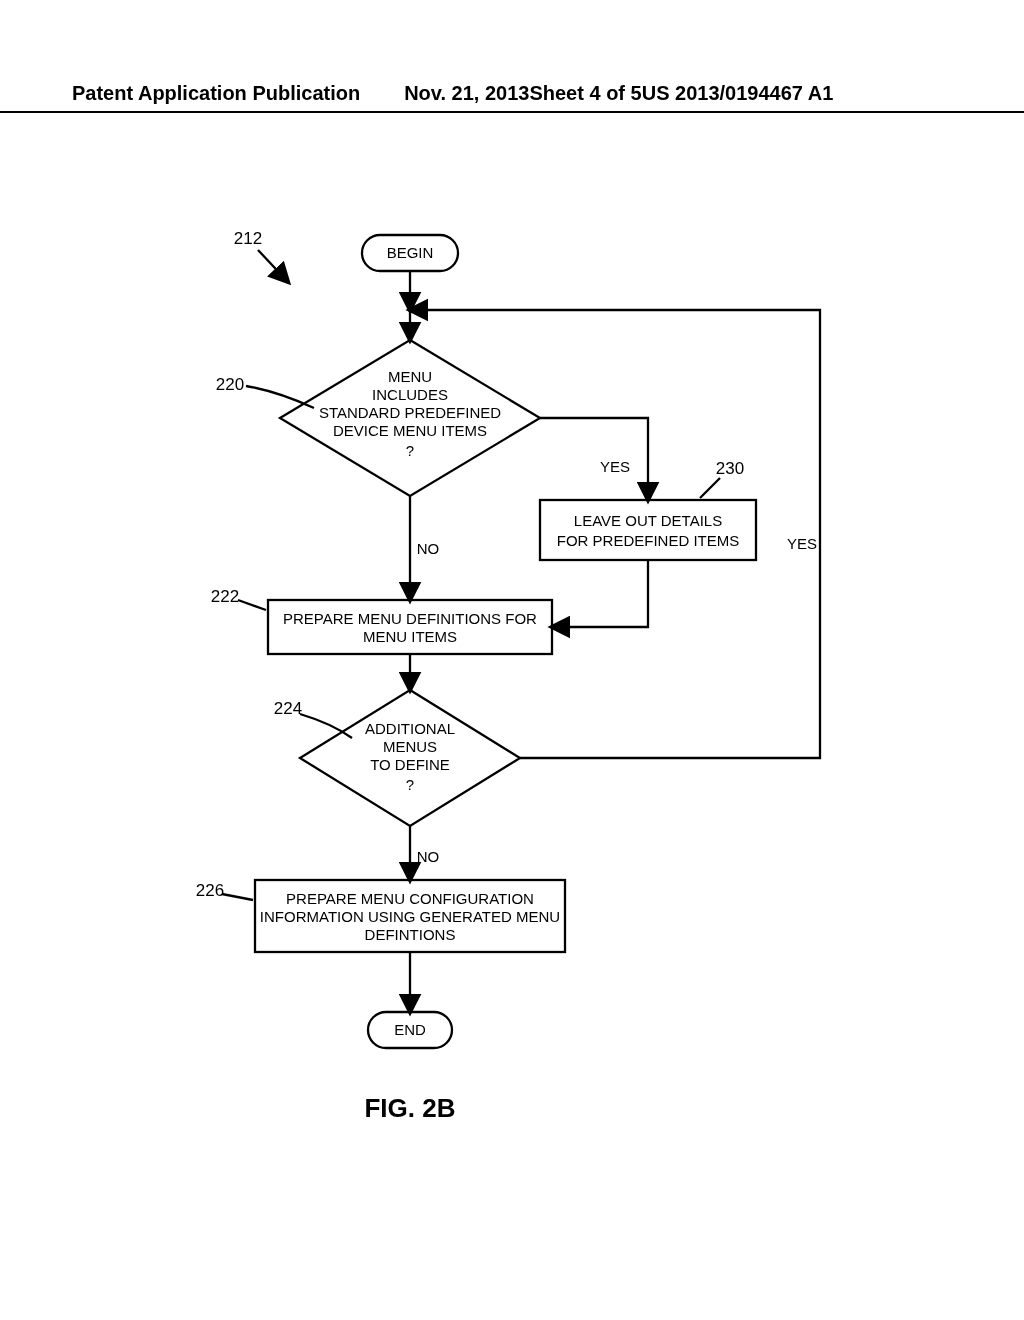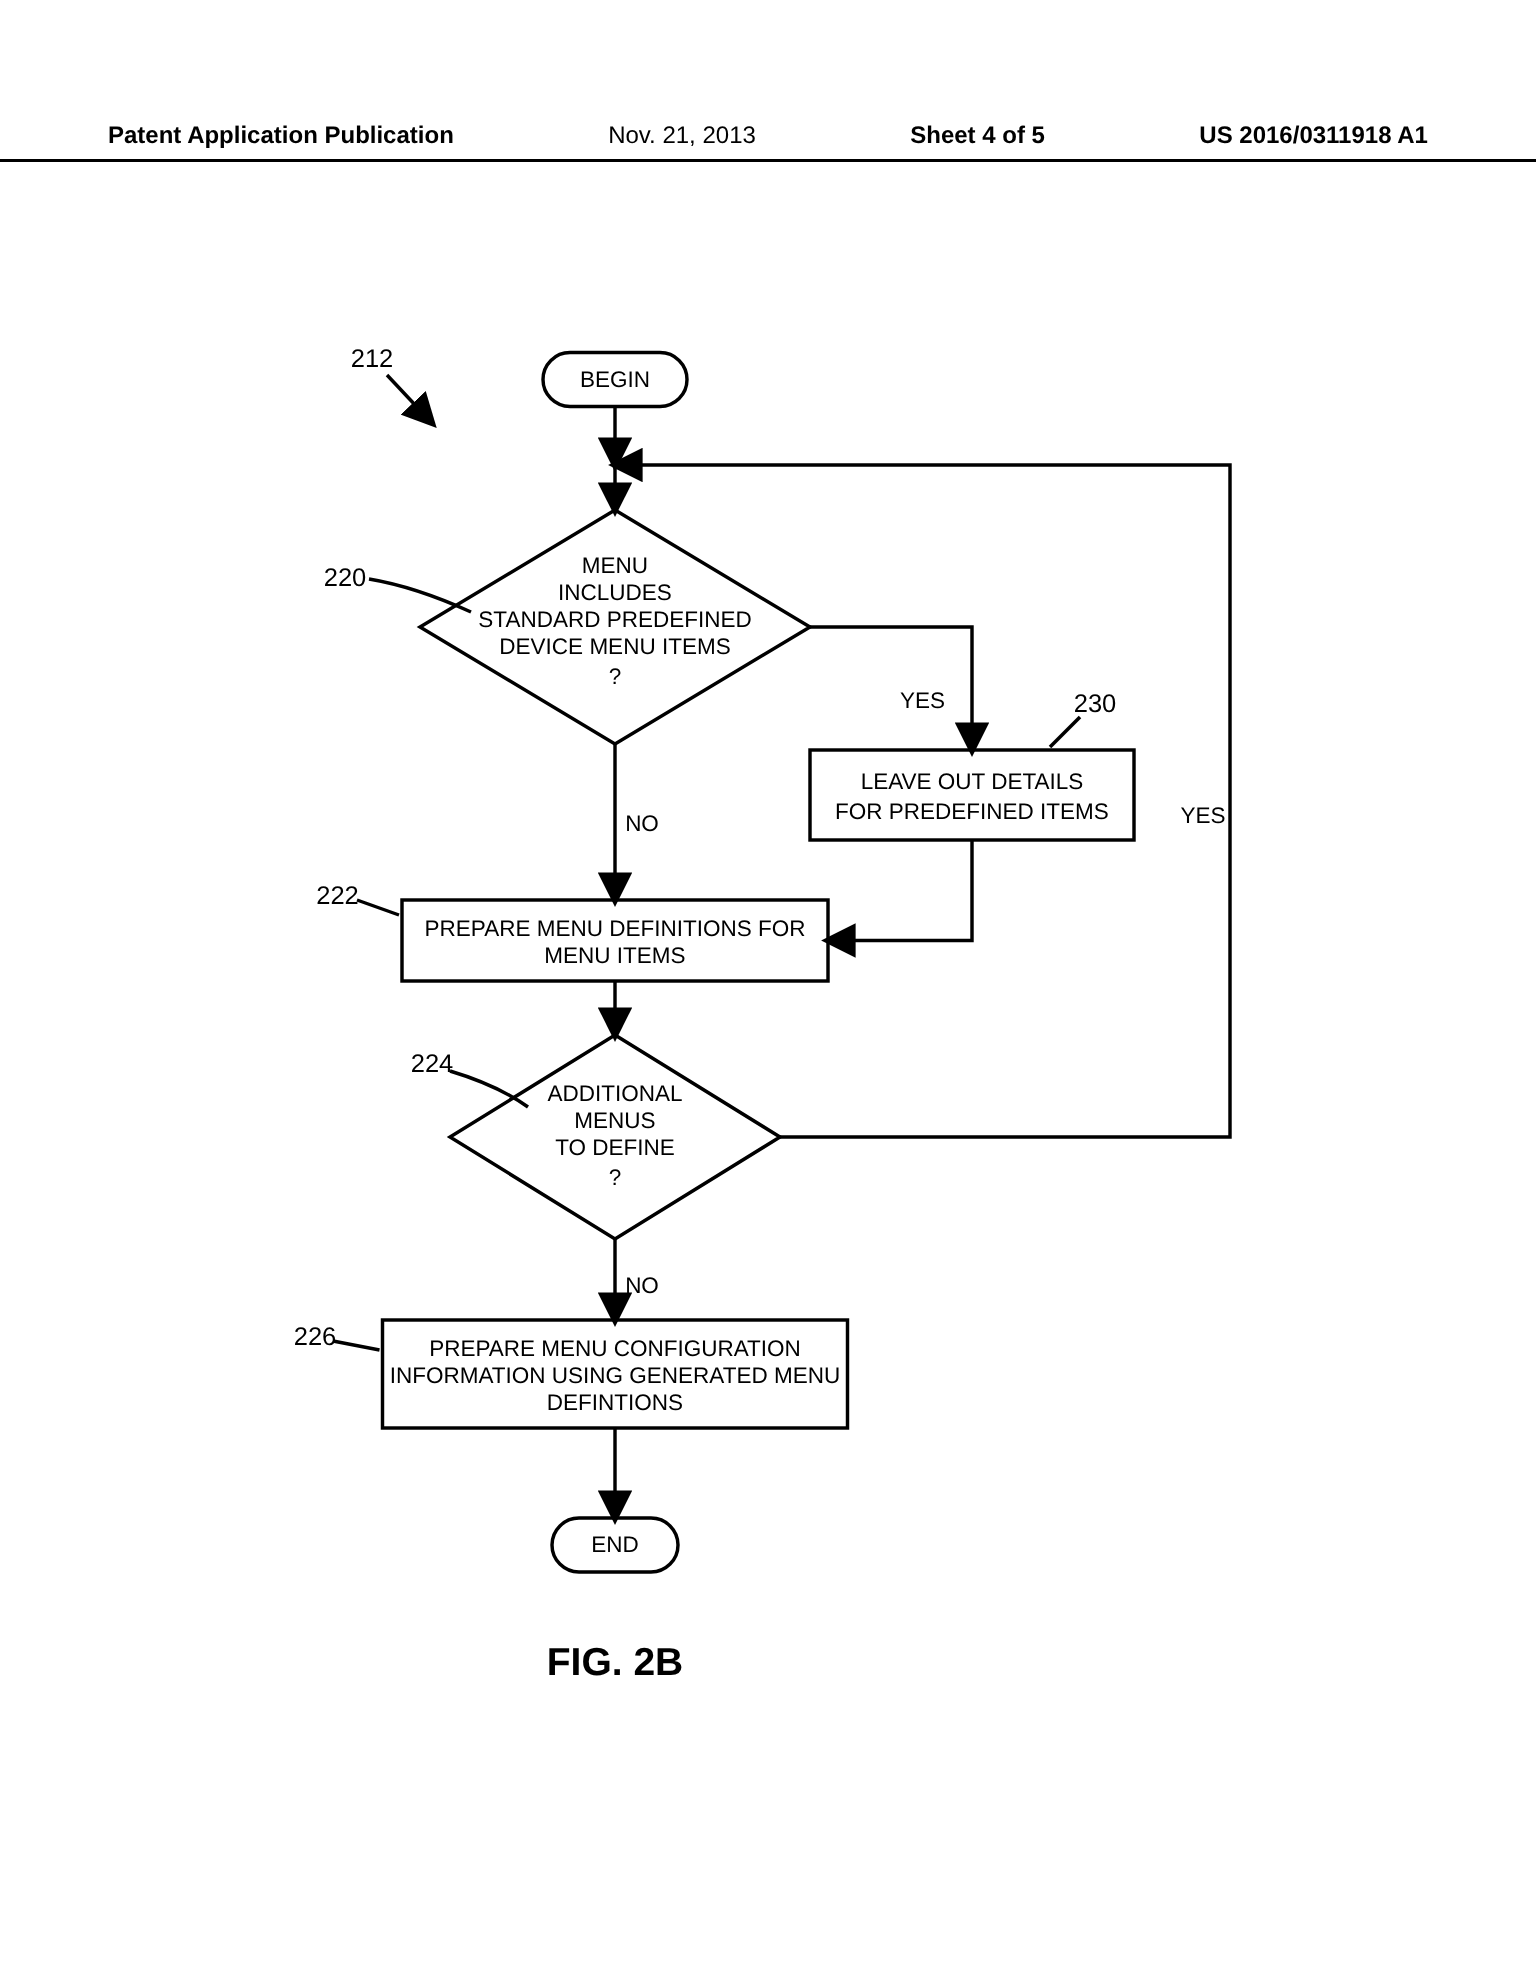--- a/index.html
+++ b/index.html
@@ -16,26 +16,25 @@
     background: #fff;
   }
   .header {
     position: absolute;
     top: 82px;
     left: 0;
     right: 0;
     padding: 0 72px 6px 72px;
     border-bottom: 2px solid #000;
     display: flex;
-    justify-content: space-between;
-    font-size: 16px;
+    font-size: 20px;
     font-weight: 700;
   }
   .header span { white-space: nowrap; }
-  .header .date { font-weight: 400; }
+  .header .date { font-weight: 700; margin-left: 44px; }
 
   
   .canvas {
     position: absolute;
     left: 0;
     top: 200px;
     width: 847px;
     height: 960px;
   }
   svg .stroke { stroke: #000; stroke-width: 2.3; fill: none; }
@@ -54,21 +53,21 @@
 </style>
 </head>
 <body>
 
 <div class="page">
 
   <div class="header">
     <span>Patent Application Publication</span>
     <span class="date">Nov. 21, 2013</span>
     <span>Sheet 4 of 5</span>
-    <span>US 2016/0311918 A1</span>
+    <span>US 2013/0194467 A1</span>
   </div>
 
   <div class="canvas">
     <svg viewBox="0 0 1024 960" width="1024" height="960">
       <defs>
         <marker id="ah" markerWidth="10" markerHeight="10" refX="8" refY="5" orient="auto">
           <path d="M0,0 L10,5 L0,10 z" class="arrowhead"></path>
         </marker>
       </defs>
 

